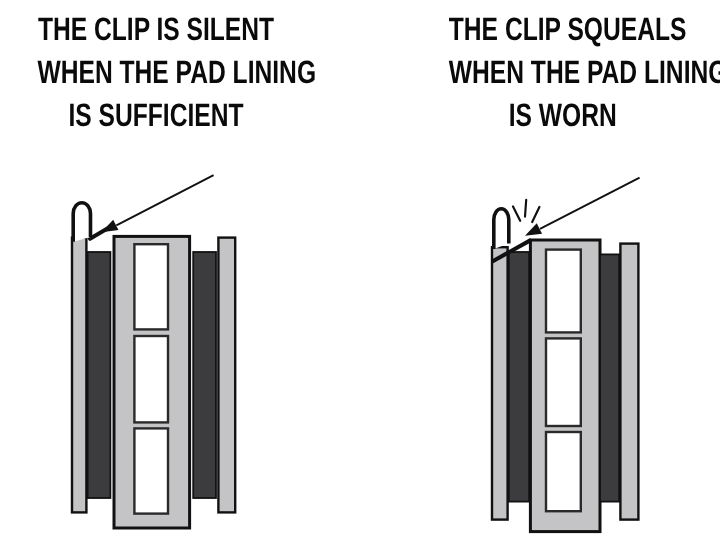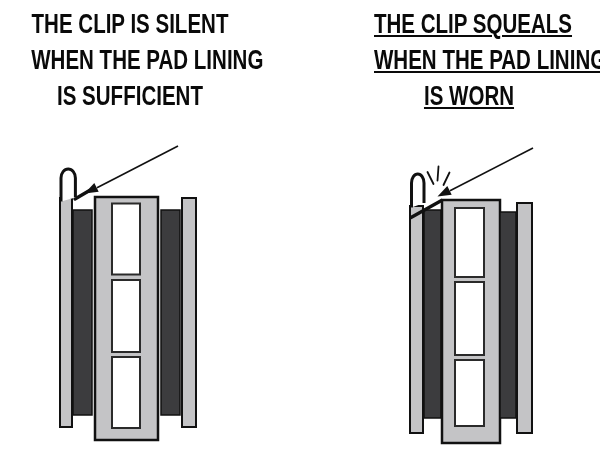--- a/index.html
+++ b/index.html
@@ -25,21 +25,21 @@
     line-height: 36px;
     letter-spacing: 0px;
     white-space: nowrap;
   }
   .caption .caption-line {
     display: block;
     transform: scaleX(0.76);
     transform-origin: 50% 50%;
   }
   #caption-left  { left: 0px;   width: 260px; }
-  #caption-right { left: 344px; width: 250px; text-decoration: underline; }
+  #caption-right { left: 344px; width: 250px; }
 
   .figure-svg { position: absolute; top: 130px; }
   #figure-left  { left: 40px;  }
   #figure-right { left: 380px; }
 
   .metal {
     fill: var(--metal-gray, #c4c4c6);
     stroke: var(--outline, #111111);
     stroke-width: 2;
   }

